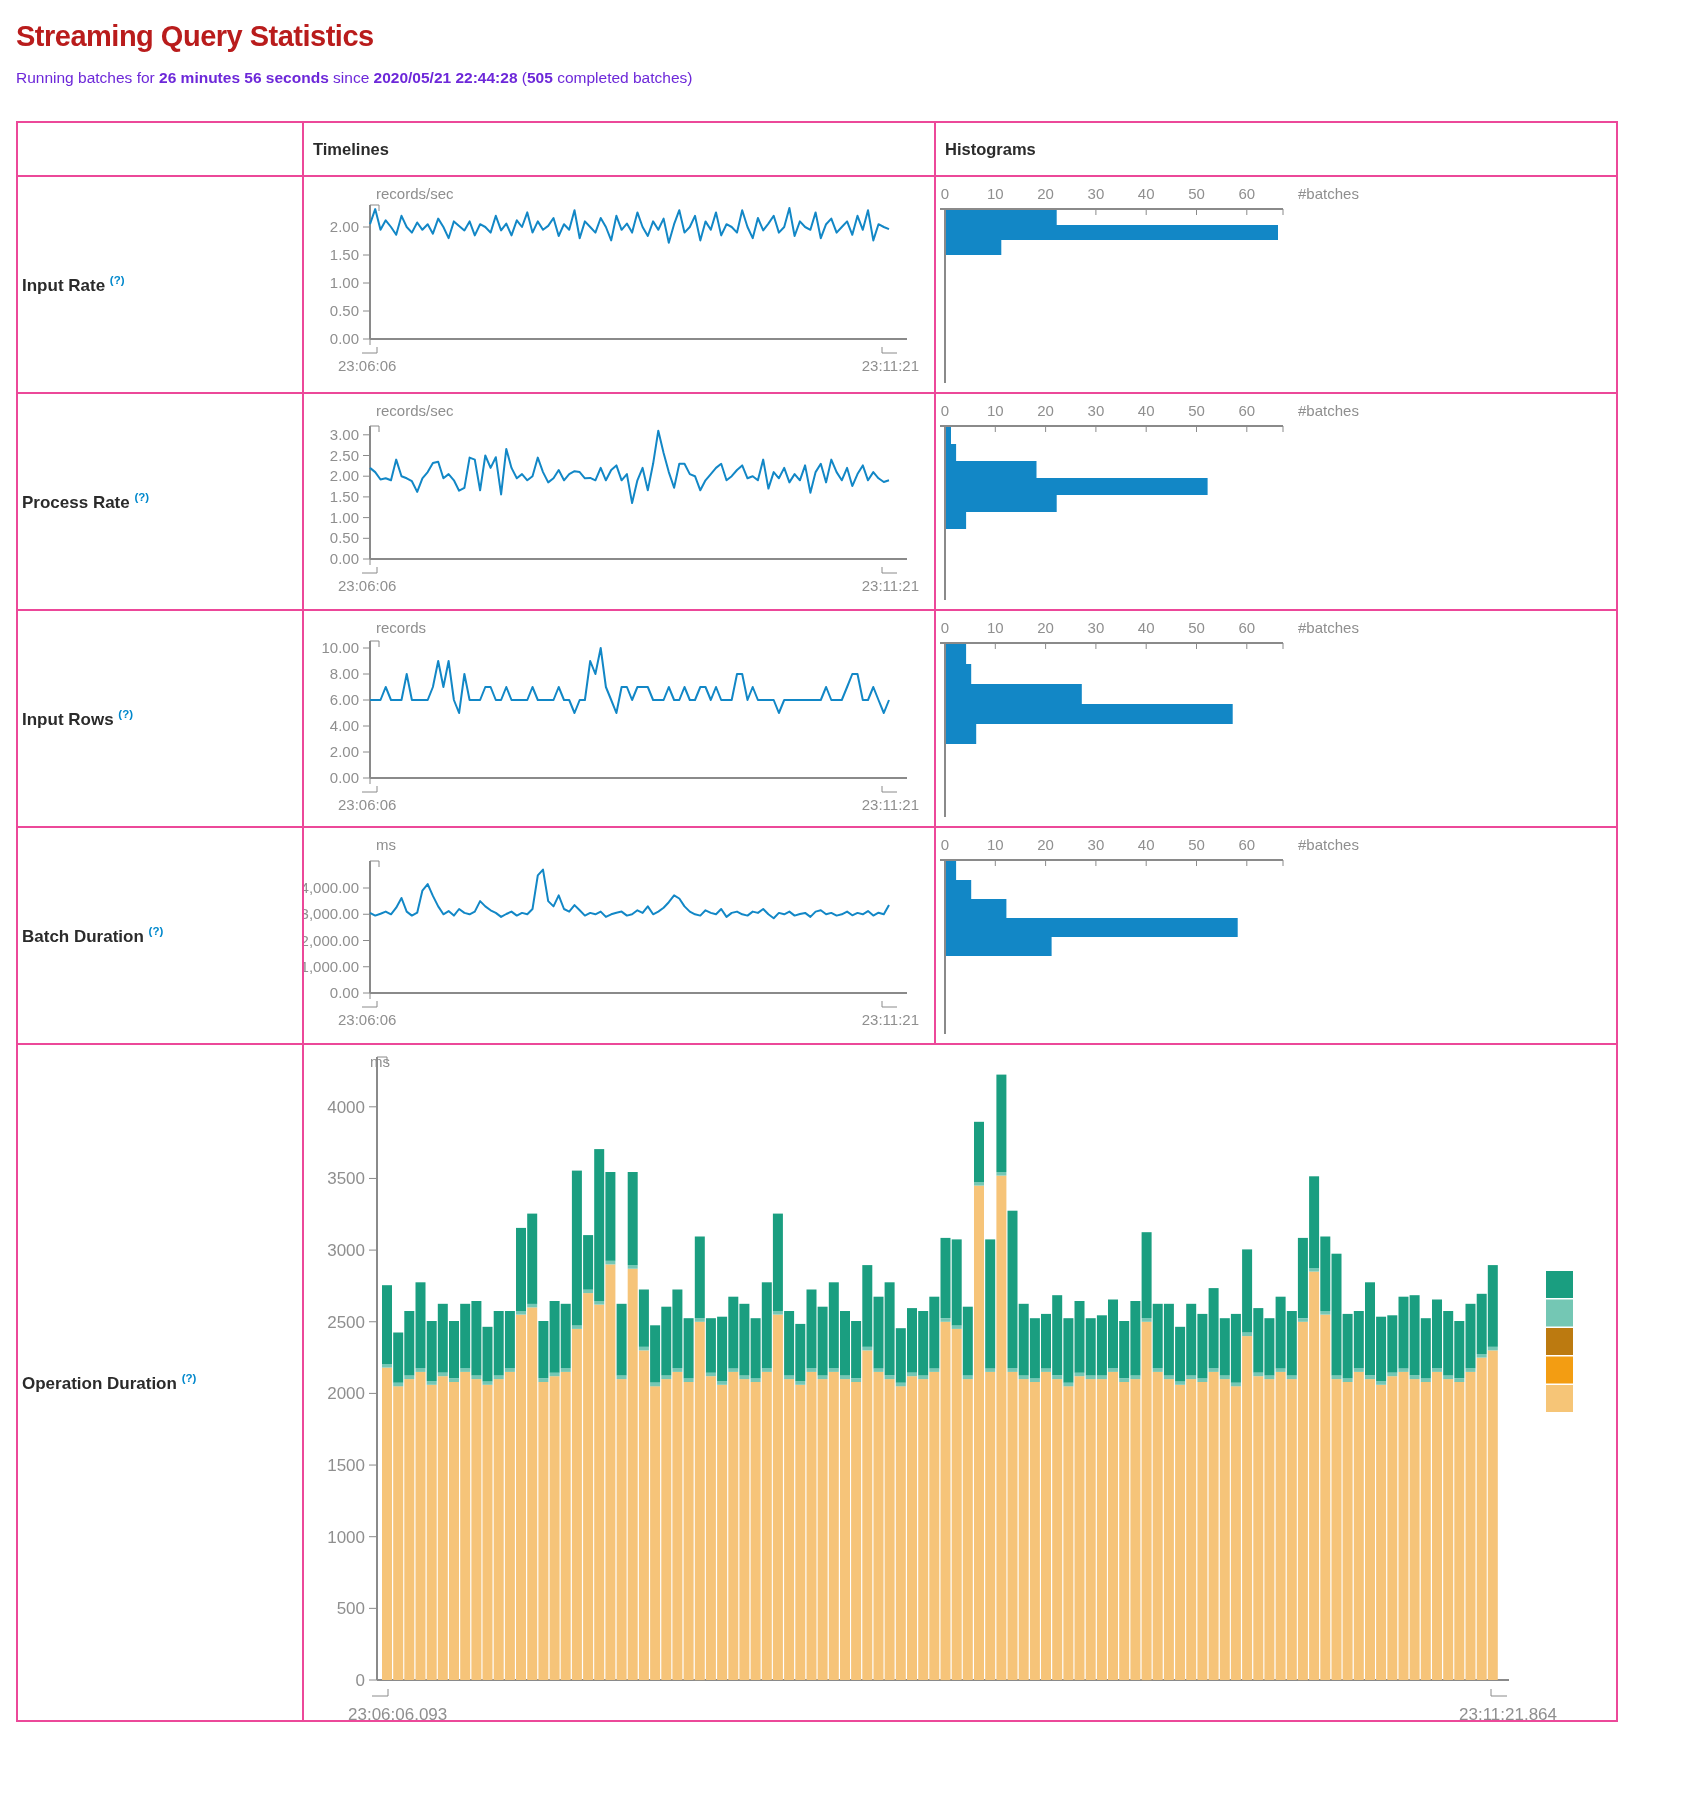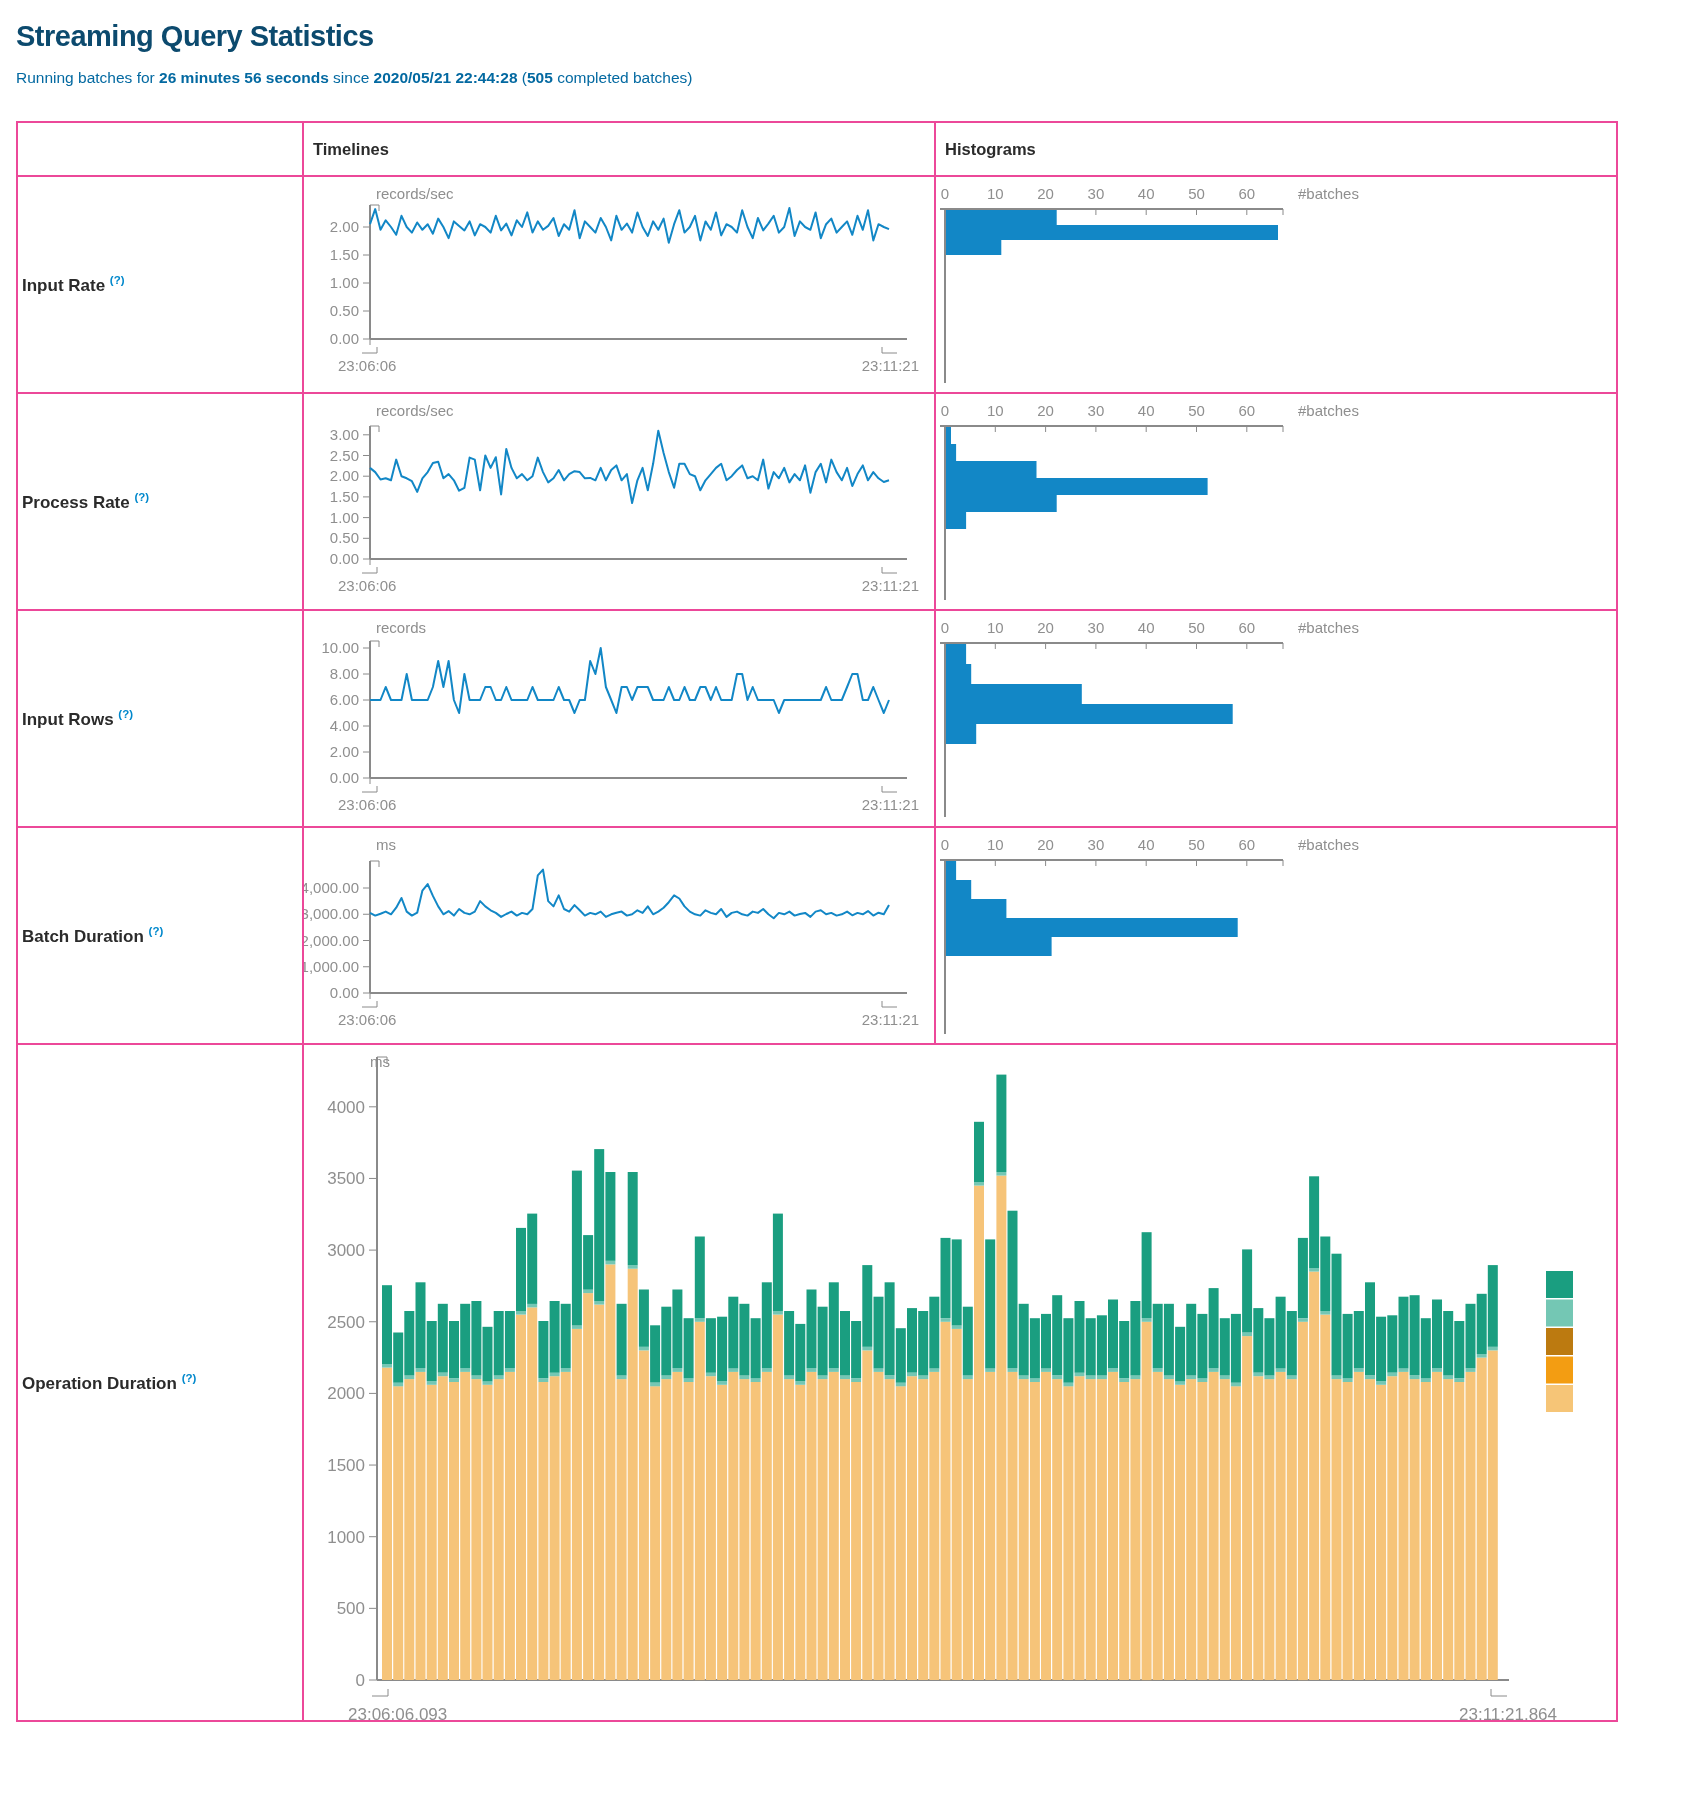--- a/index.html
+++ b/index.html
@@ -1,19 +1,19 @@
 <!DOCTYPE html>
 <html><head>
 <meta charset="utf-8">
 <style>
   html,body{margin:0;padding:0;background:#fff;}
   body{width:1693px;height:1820px;overflow:hidden;font-family:"Liberation Sans",sans-serif;color:#333;}
   .wrap{padding:12px 16px;}
-  h1{font-size:29px;font-weight:bold;margin:8px 0 16px;color:#0c4a6e;letter-spacing:-0.5px;}
-  .sub{font-size:15.5px;margin:0 0 34px;color:#0369a1;}
+  h1{font-size:29px;font-weight:bold;margin:8px 0 16px;color:#b91c1c;letter-spacing:-0.5px;}
+  .sub{font-size:15.5px;margin:0 0 34px;color:#6d28d9;}
   .sub b{font-weight:bold;}
   .meta{font-size:15.5px;line-height:27px;margin:0;}
   .meta b{font-weight:bold;}
   table.stats{border-collapse:collapse;margin-top:30px;}
   table.stats th,table.stats td{border:2px solid #ec4899;}
   th.hcell{height:52px;text-align:left;vertical-align:middle;font-size:16.5px;font-weight:bold;padding:0 0 0 9px;color:#2b2b2b;}
   td.lbl{width:275px;min-width:275px;vertical-align:middle;padding-left:4px;font-size:17px;font-weight:bold;color:#2b2b2b;}
   td.lbl sup{color:#0088cc;font-size:11.5px;font-weight:bold;}
   td.chart{padding:0;vertical-align:top;}
   .tl{width:621px;height:215px;text-decoration:underline;}

